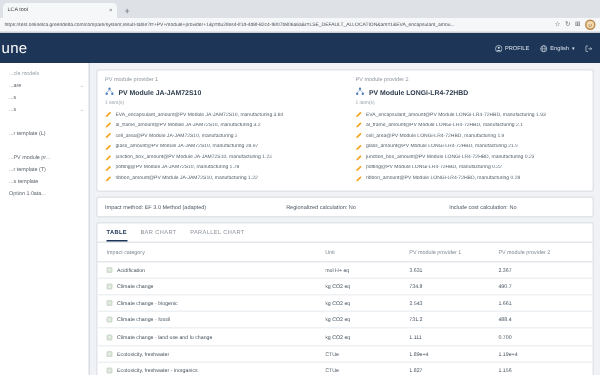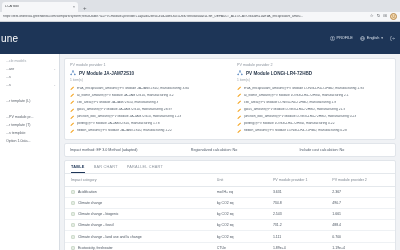--- a/index.html
+++ b/index.html
@@ -40,21 +40,21 @@
   .uicon { font-size: 4.4px; color: #5f6368; line-height: 1; }
   .avatar-chip {
     width: 7px; height: 7px; border-radius: 50%;
     border: 1px solid #b98b4e; background: #f3d9b0;
     font-size: 3px; color: #8a5a1e; display: flex;
     align-items: center; justify-content: center;
   }
 
   
   .app-header {
-    height: 32px; background: #1d3557;
+    height: 20px; background: #1d3557;
     display: flex; align-items: center; justify-content: space-between;
     padding: 0 5px;
   }
   .brand { font-size: 10px; color: #ffffff; letter-spacing: .2px; margin-left: -4px; }
   .hdr-right { display: flex; align-items: center; gap: 7px; }
   .hdr-item { display: flex; align-items: center; gap: 2px; color: #dbe3ec; font-size: 3.8px; }
   .hdr-ic { width: 5px; height: 5px; display: block; }
   .caret { font-size: 3.4px; color: #dbe3ec; }
 
   

